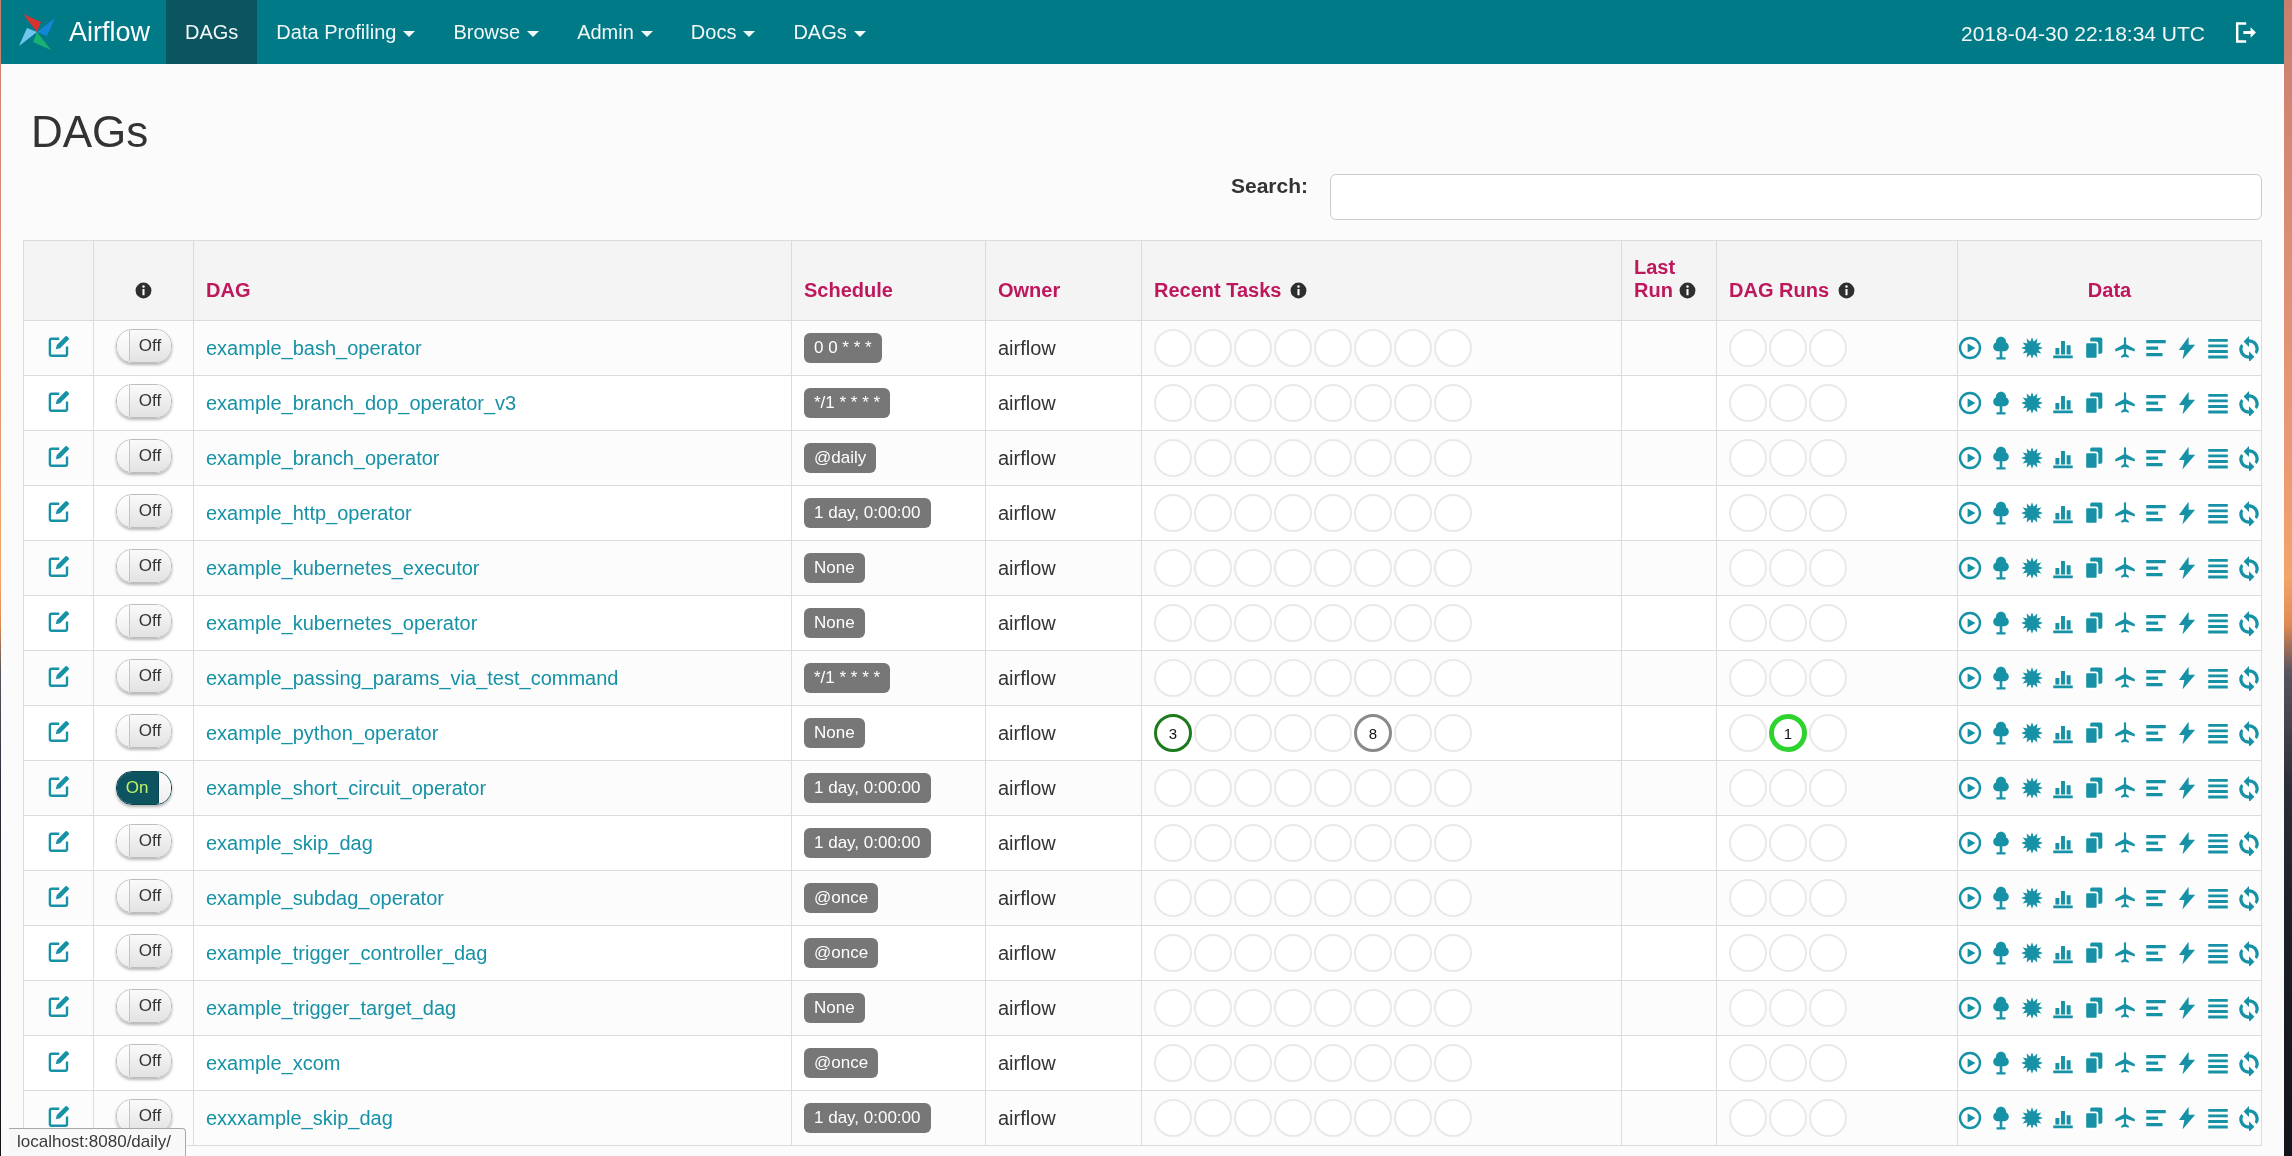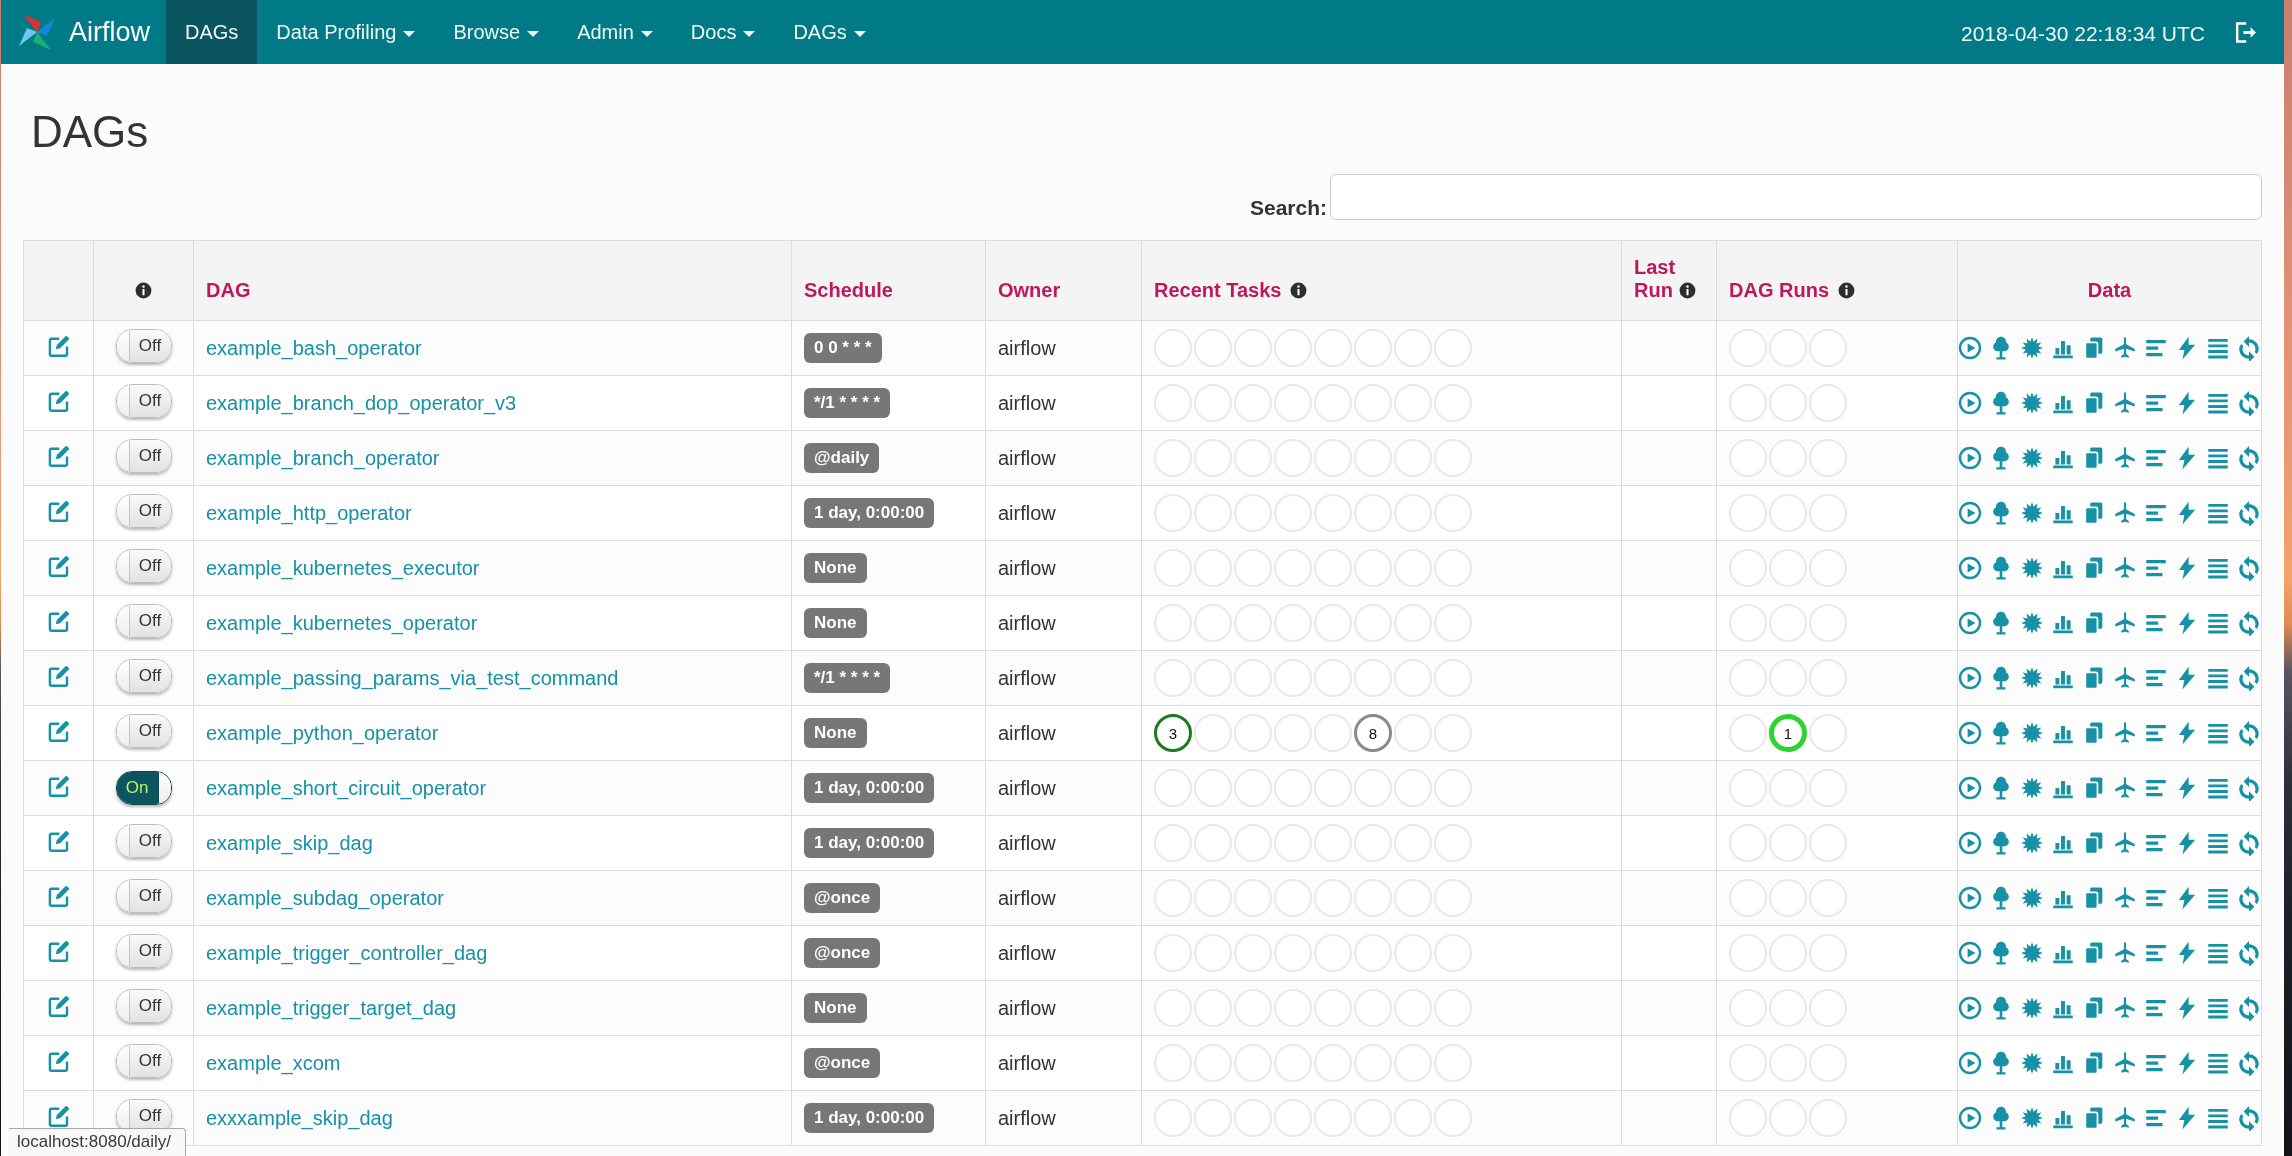--- a/index.html
+++ b/index.html
@@ -23,38 +23,38 @@
   .nav-item{height:64px;display:flex;align-items:center;gap:7px;padding:0 19px;font-size:20px;color:#f2f7f7;cursor:pointer;}
   .nav-item.active{background:var(--navbar-active);}
   .caret{width:0;height:0;border-left:6px solid transparent;border-right:6px solid transparent;border-top:6px solid #f2f7f7;margin-top:3px;}
   .nav-right{margin-left:auto;display:flex;align-items:flex-end;gap:26px;padding-right:26px;}
   .nav-clock{font-size:21px;color:#f2f7f7;}
   .signout{display:flex;align-items:center;cursor:pointer;}
   .signout svg{width:27px;height:27px;}
   
   .content{padding:0 22px;}
   h2.page-title{font-size:44px;font-weight:500;margin:44px 0 0 8px;line-height:48px;color:#333;}
-  .search-row{display:flex;justify-content:flex-end;align-items:flex-end;gap:3px;margin-top:18px;margin-bottom:20px;}
+  .search-row{display:flex;justify-content:flex-end;align-items:flex-start;gap:22px;margin-top:18px;margin-bottom:20px;}
   .search-label{font-size:21px;font-weight:bold;color:#333;}
   .search-input{width:932px;height:46px;border:1px solid #ccc;border-radius:6px;font-size:20px;padding:0 14px;background:#fff;outline:none;font-family:inherit;}
   
   table.dags{width:100%;border-collapse:collapse;background:#fff;table-layout:fixed;font-size:20px;}
   .dags th,.dags td{border:1px solid var(--border);padding:0 12px;}
   .dags th{background:#f4f4f4;font-weight:bold;height:80px;vertical-align:bottom;padding-bottom:18px;text-align:left;font-size:20px;color:#be185d;}
   .dags th.c{text-align:center;}
   .dags td{height:55px;vertical-align:middle;}
   .dags tbody tr:nth-child(odd) td{background:#fcfcfc;}
   .th-flex{display:flex;align-items:center;gap:8px;}
   .info-badge{flex:0 0 auto;display:inline-flex;width:19px;height:19px;}
   .info-badge svg{width:19px;height:19px;}
   .cell-center{text-align:center;}
   a.edit-link{display:inline-flex;color:var(--accent);cursor:pointer;}
   a.edit-link svg{width:26px;height:26px;}
   a.dag-link{color:var(--accent);text-decoration:none;cursor:pointer;}
-  .badge{display:inline-block;background:var(--badge-bg);color:#fff;font-size:17px;font-weight:bold;padding:5px 10px;border-radius:6px;white-space:nowrap;}
+  .badge{display:inline-block;background:var(--badge-bg);color:#fff;font-size:17px;font-weight:normal;padding:5px 10px;border-radius:6px;white-space:nowrap;}
   
   .toggle{display:inline-flex;width:56px;height:34px;border:1px solid #bdbdbd;border-radius:16px;overflow:hidden;box-shadow:0 2px 3px rgba(0,0,0,.28);cursor:pointer;font-size:17px;}
   .toggle .knob{flex:0 0 13px;background:linear-gradient(#ffffff,#ededed);}
   .toggle .tg-label{flex:1;display:flex;align-items:center;justify-content:center;}
   .toggle.off .knob{border-right:1px solid #c4c4c4;}
   .toggle.off .tg-label{background:linear-gradient(#fafafa,#e2e2e2);color:#333;}
   .toggle.on{flex-direction:row-reverse;border-color:#0a4750;}
   .toggle.on .knob{border-left:1px solid #0a4750;}
   .toggle.on .tg-label{background:#0e5460;color:#bef264;}
   

